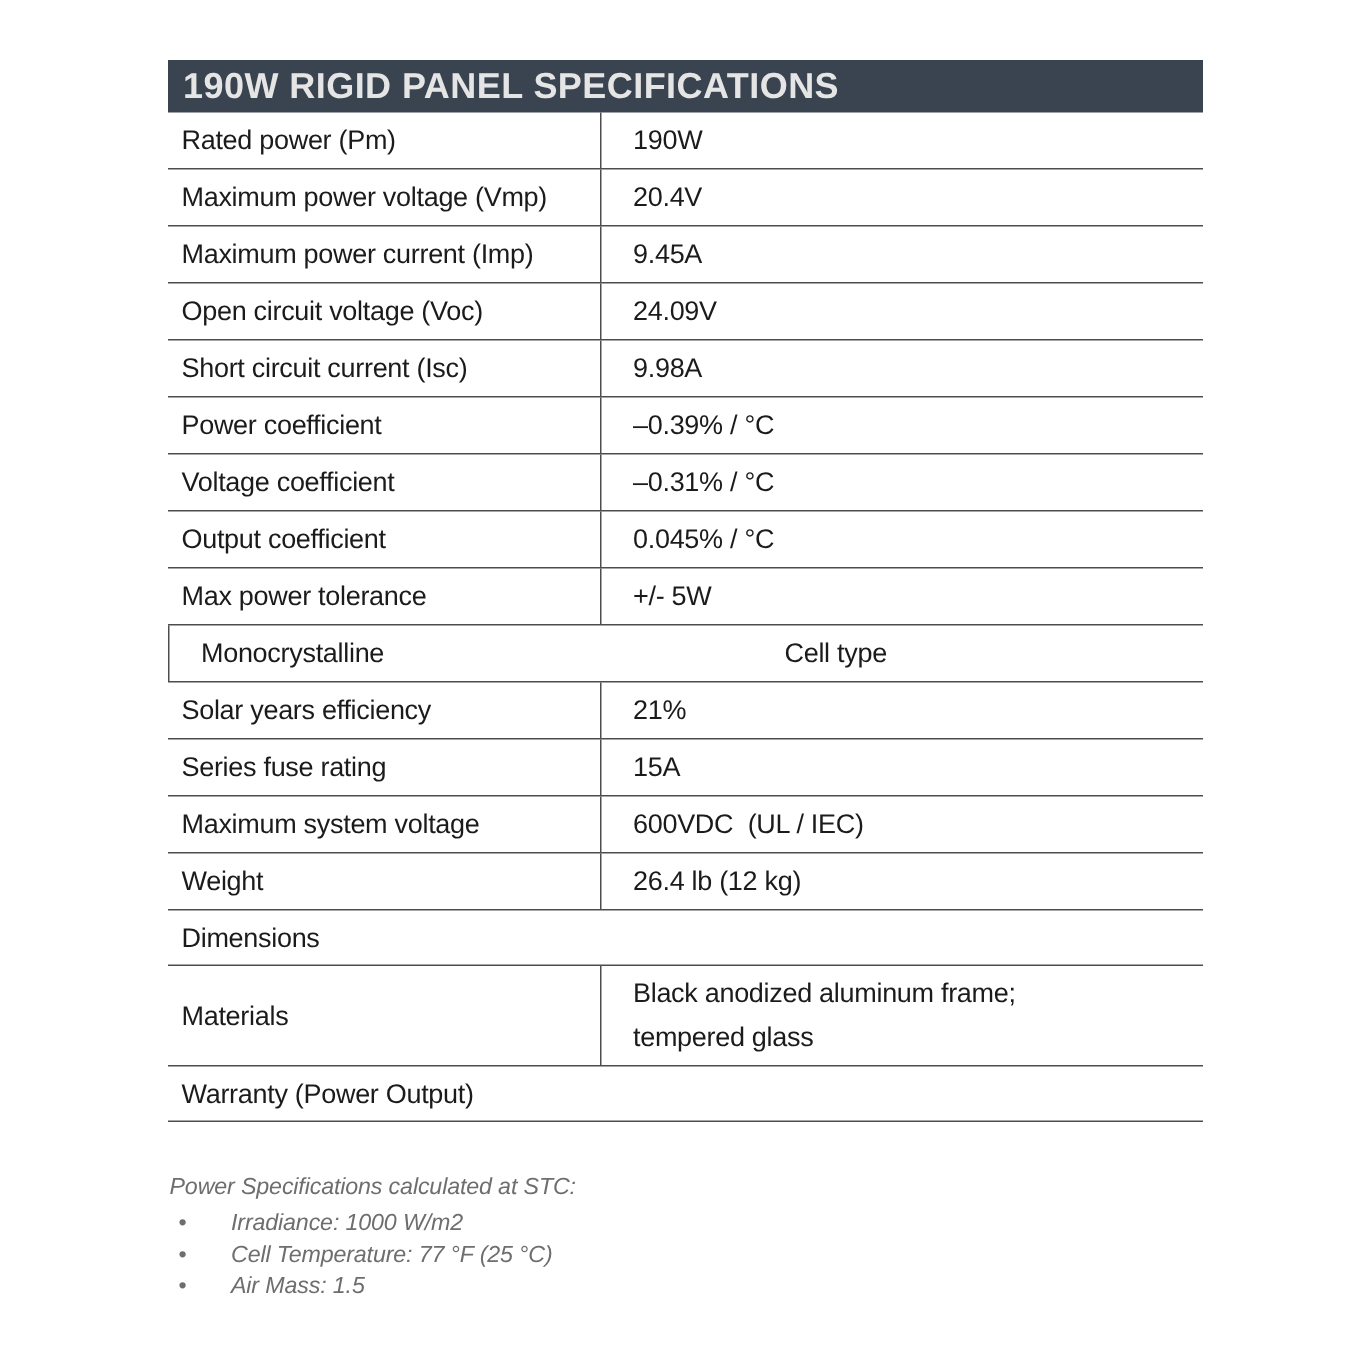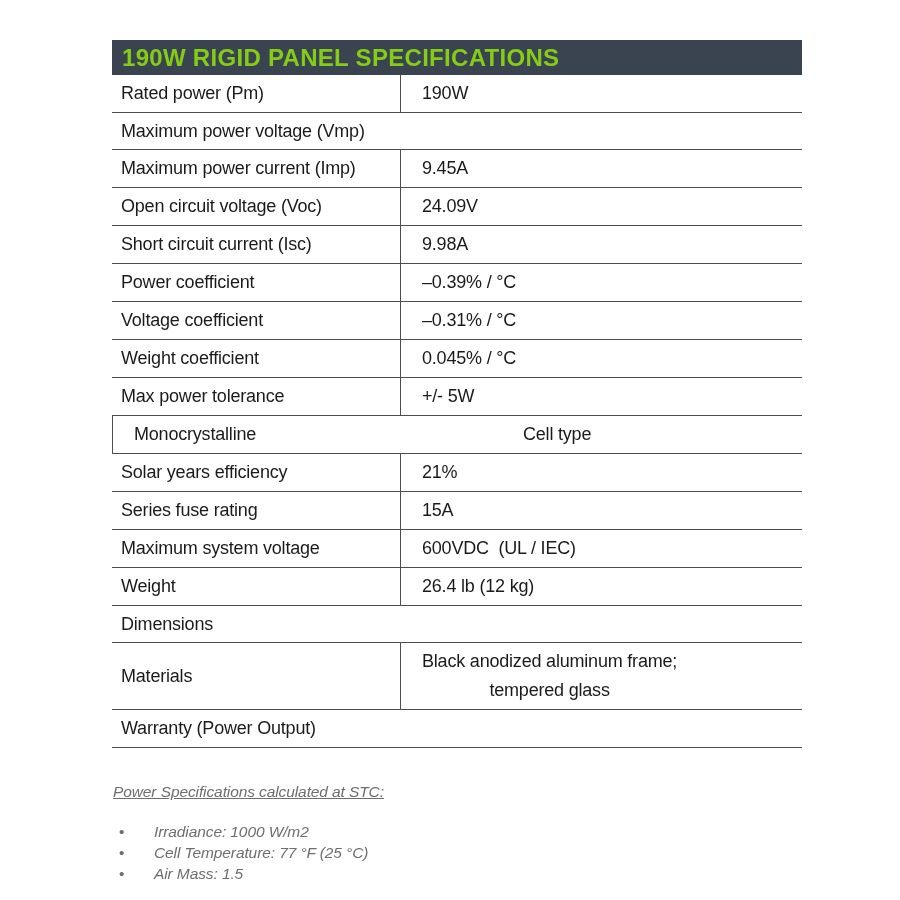--- a/index.html
+++ b/index.html
@@ -12,33 +12,32 @@
     color: #1b1b1b;
     -webkit-font-smoothing: antialiased;
   }
   .sheet {
     position: relative;
     width: 690px;
     margin: 40px 0 0 112px;
   }
   .title-bar {
     background: #3a4450;
-    color: #84cc16;
+    color: #e5e5e5;
     height: 35px;
     display: flex;
     align-items: center;
     padding-left: 10px;
     box-sizing: border-box;
     font-size: 24px;
     font-weight: bold;
     letter-spacing: 0.3px;
   }
   .spec-table {
     width: 100%;
-    text-align: center;
   }
   .row {
     display: flex;
     min-height: 37.2px;
     border-bottom: 1.5px solid #4d4d4d;
     box-sizing: border-box;
   }
   .cell {
     display: flex;
     align-items: center;
@@ -59,23 +58,22 @@
     line-height: 29px;
   }
   .footnotes {
     margin-top: 33px;
     color: #6e6e6e;
     font-style: italic;
     font-size: 15.5px;
     letter-spacing: -0.1px;
   }
   .footnotes .intro {
-    margin: 0 0 19px 1px;
+    margin: 0 0 3px 1px;
     line-height: 21px;
-    text-decoration: underline;
   }
   .footnote-list {
     margin: 0;
     padding: 0;
     list-style: none;
   }
   .footnote-item {
     display: flex;
     line-height: 21px;
   }
@@ -94,20 +92,21 @@
   <div class="title-bar">
     <span>190W RIGID PANEL SPECIFICATIONS</span>
   </div>
   <div class="spec-table">
       <div class="row">
         <div class="cell label">Rated power (Pm)</div>
         <div class="cell value">190W</div>
       </div>
       <div class="row">
         <div class="cell label">Maximum power voltage (Vmp)</div>
+        <div class="cell value">20.4V</div>
       </div>
       <div class="row">
         <div class="cell label">Maximum power current (Imp)</div>
         <div class="cell value">9.45A</div>
       </div>
       <div class="row">
         <div class="cell label">Open circuit voltage (Voc)</div>
         <div class="cell value">24.09V</div>
       </div>
       <div class="row">
@@ -116,21 +115,21 @@
       </div>
       <div class="row">
         <div class="cell label">Power coefficient</div>
         <div class="cell value">–0.39% / °C</div>
       </div>
       <div class="row">
         <div class="cell label">Voltage coefficient</div>
         <div class="cell value">–0.31% / °C</div>
       </div>
       <div class="row">
-        <div class="cell label">Weight coefficient</div>
+        <div class="cell label">Output coefficient</div>
         <div class="cell value">0.045% / °C</div>
       </div>
       <div class="row">
         <div class="cell label">Max power tolerance</div>
         <div class="cell value">+/- 5W</div>
       </div>
       <div class="row">
         <div class="cell value">Monocrystalline</div>
         <div class="cell label">Cell type</div>
       </div>

